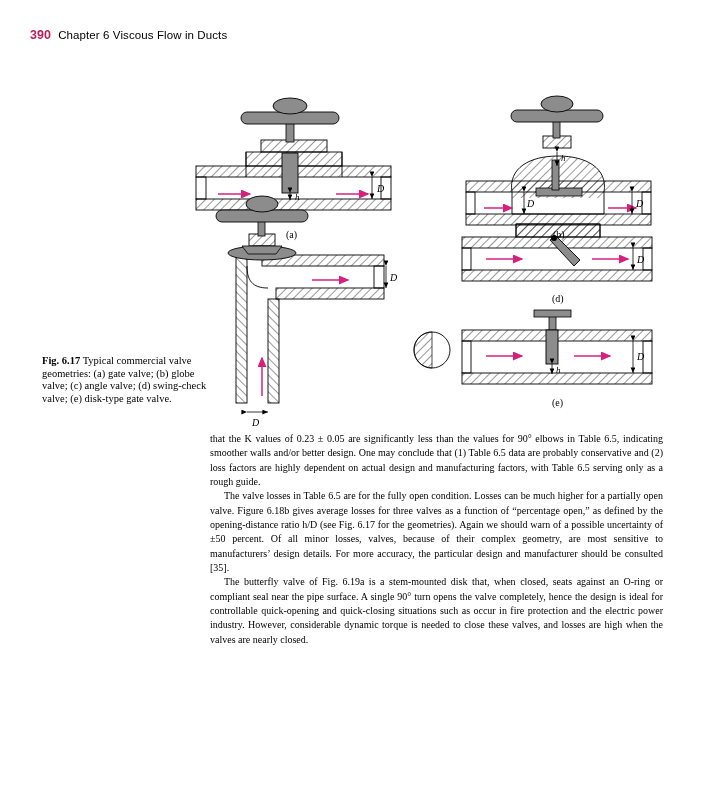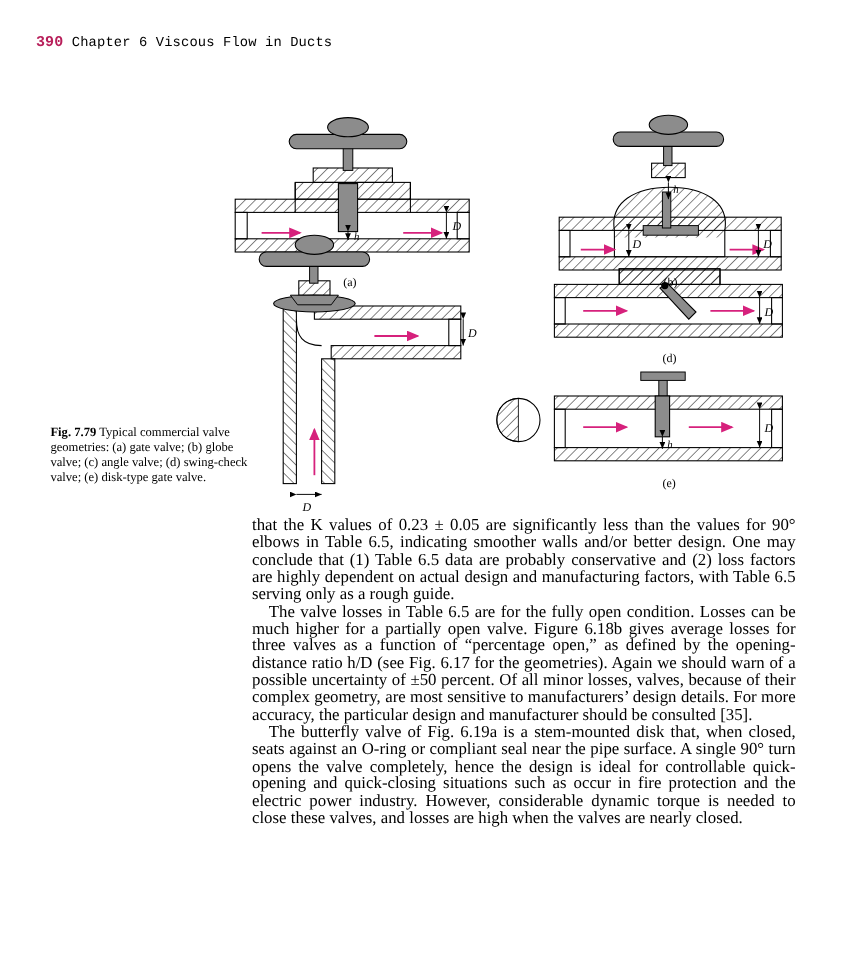--- a/index.html
+++ b/index.html
@@ -15,21 +15,21 @@
     overflow: hidden;
     font-family: "Liberation Serif", serif;
     color: #000;
   }
 
   
   .header {
     position: absolute;
     top: 28px;
     left: 30px;
-    font-family: Liberation Mono, monospace;
+    font-family: Liberation Sans, sans-serif;
     font-size: 11.5px;
     letter-spacing: 0.1px;
   }
   .header .pagenum {
     font-weight: bold;
     font-size: 12.5px;
     color: #b81f5a;
     margin-right: 7px;
   }
   .header .chap {
@@ -55,21 +55,21 @@
   }
   .figcap b { font-weight: bold; }
 
   
   .body-text {
     position: absolute;
     left: 210px;
     top: 432px;
     width: 453px;
     font-family: "Liberation Serif", serif;
-    font-size: 14px;
+    font-size: 10px;
     line-height: 14.35px;
     text-align: justify;
   }
   .body-text p {
     margin: 0 0 0 0;
   }
   .body-text p + p {
     text-indent: 14px;
   }
 </style>
@@ -232,21 +232,21 @@
         <line x1="552" y1="316" x2="552" y2="326" stroke="#000" stroke-width="0.8" marker-start="url(#dimA)" marker-end="url(#dimA)"></line>
         <text x="556" y="325" font-family="Liberation Serif, serif" font-size="9" font-style="italic">h</text>
 
         <line x1="633" y1="293" x2="633" y2="325" stroke="#000" stroke-width="0.8" marker-start="url(#dimA)" marker-end="url(#dimA)"></line>
         <text x="637" y="312" font-family="Liberation Serif, serif" font-size="10" font-style="italic">D</text>
         <text x="552" y="358" font-family="Liberation Serif, serif" font-size="10">(e)</text>
       </g>
     </svg>
 
     <div class="figcap">
-      <b>Fig. 7.79</b><span> Typical commercial valve geometries: (a) gate valve; (b) globe valve; (c) angle valve; (d) swing-check valve; (e) disk-type gate valve.</span>
+      <b>Fig. 6.17</b><span> Typical commercial valve geometries: (a) gate valve; (b) globe valve; (c) angle valve; (d) swing-check valve; (e) disk-type gate valve.</span>
     </div>
   </div>
 
   <div class="body-text">
     <p>that the K values of 0.23 ± 0.05 are significantly less than the values for 90° elbows in Table 6.5, indicating smoother walls and/or better design. One may conclude that (1) Table 6.5 data are probably conservative and (2) loss factors are highly dependent on actual design and manufacturing factors, with Table 6.5 serving only as a rough guide.</p>
     <p>The valve losses in Table 6.5 are for the fully open condition. Losses can be much higher for a partially open valve. Figure 6.18b gives average losses for three valves as a function of “percentage open,” as defined by the opening-distance ratio h/D (see Fig. 6.17 for the geometries). Again we should warn of a possible uncertainty of ±50 percent. Of all minor losses, valves, because of their complex geometry, are most sensitive to manufacturers’ design details. For more accuracy, the particular design and manufacturer should be consulted [35].</p>
     <p>The butterfly valve of Fig. 6.19a is a stem-mounted disk that, when closed, seats against an O-ring or compliant seal near the pipe surface. A single 90° turn opens the valve completely, hence the design is ideal for controllable quick-opening and quick-closing situations such as occur in fire protection and the electric power industry. However, considerable dynamic torque is needed to close these valves, and losses are high when the valves are nearly closed.</p>
   </div>
 
 </div>

